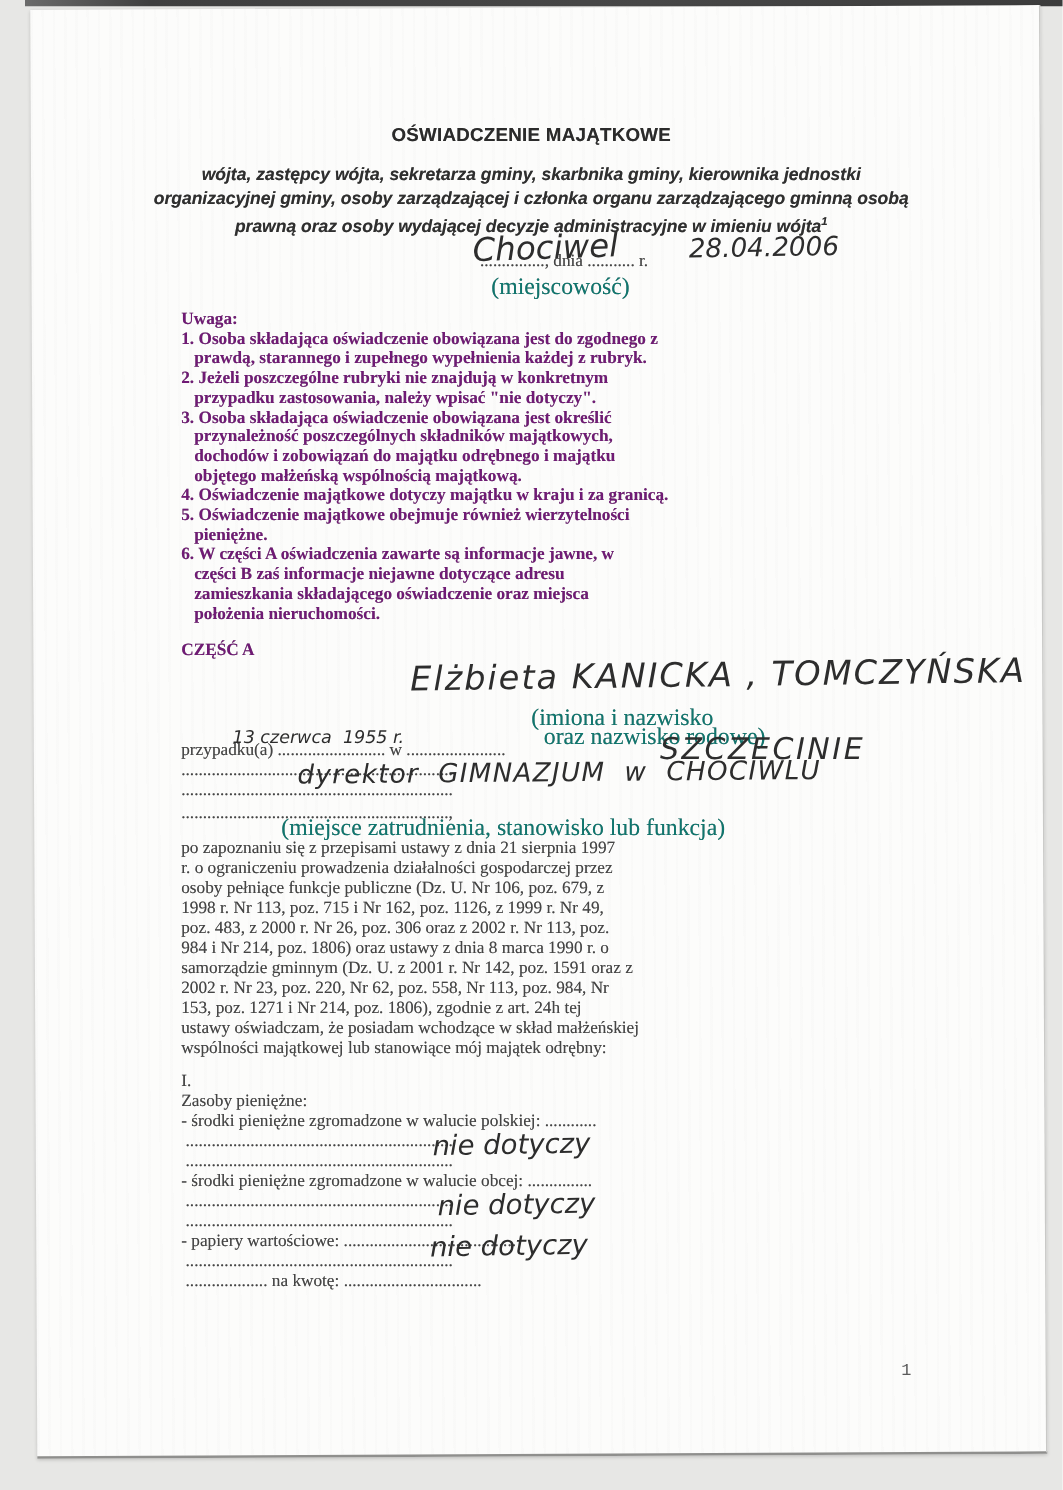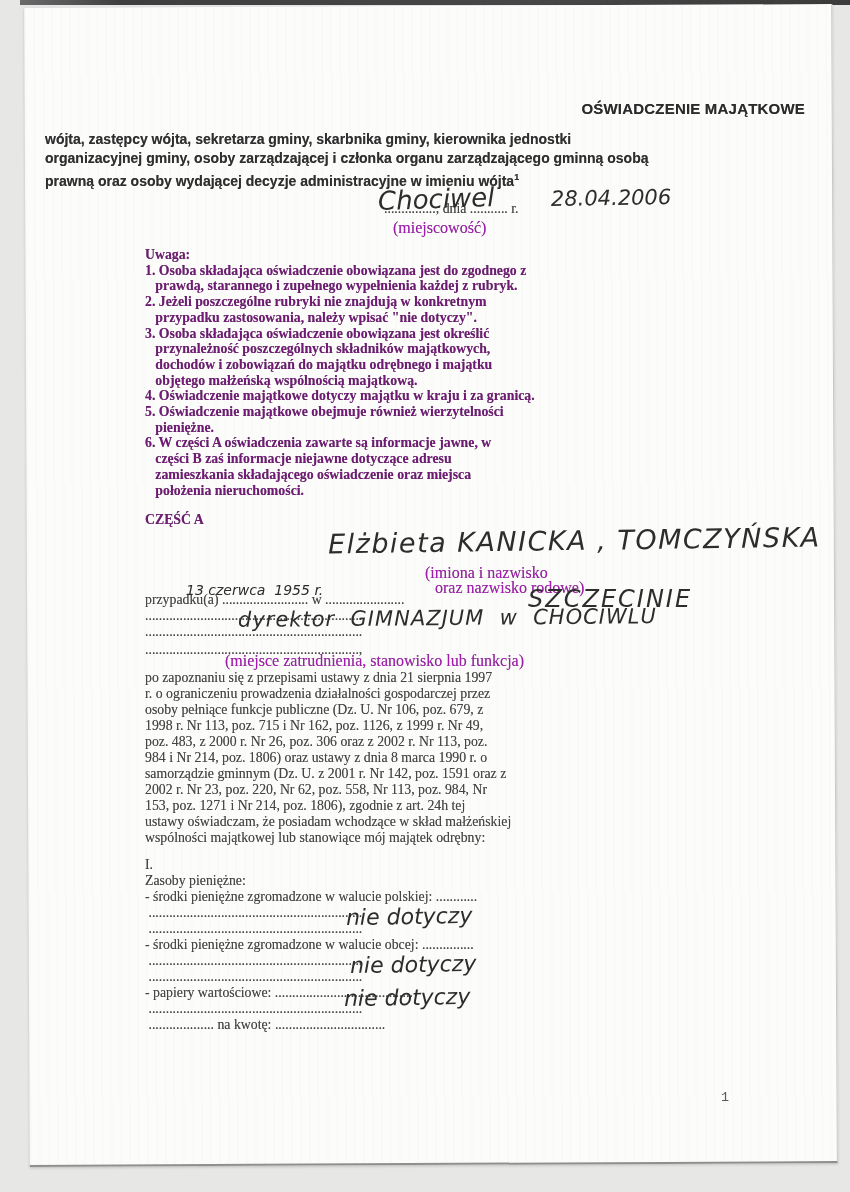--- a/index.html
+++ b/index.html
@@ -31,30 +31,31 @@
     position:absolute;
     margin:2px;
     font-family:Liberation Serif, serif;
     font-size:13.8px;
     color:#454545;
     white-space:pre;
     letter-spacing:0;
     text-shadow:0 0 0.5px rgba(70,70,70,0.55);
   }
   .mono.bold{font-weight:bold;color:#701a75;}
-  .caption{font-size:16px;color:#a21caf;}
+  .caption{font-size:19px;color:#0f766e;}
   .doc-title{
-    position:absolute;left:45px;top:100px;width:760px;text-align:right;
+    position:absolute;left:45px;top:100px;width:760px;text-align:center;
     font-size:15px;font-weight:bold;color:#2b2b2b;letter-spacing:0.2px;
     text-shadow:0 0 0.5px rgba(40,40,40,0.6);
   }
   .subtitle{
-    position:absolute;left:45px;top:130px;width:760px;text-align:left;
+    position:absolute;left:45px;top:130px;width:760px;text-align:center;
     font-size:14px;font-weight:bold;line-height:19px;color:#2f2f2f;
     text-shadow:0 0 0.5px rgba(40,40,40,0.55);
+    font-style:italic;
   }
   .subtitle sup{font-size:9px;}
   
   .hand{
     position:absolute;
     font-family:"DejaVu Sans",sans-serif;
     font-style:italic;
     color:#2d2d2d;
     white-space:pre;
     line-height:1;

